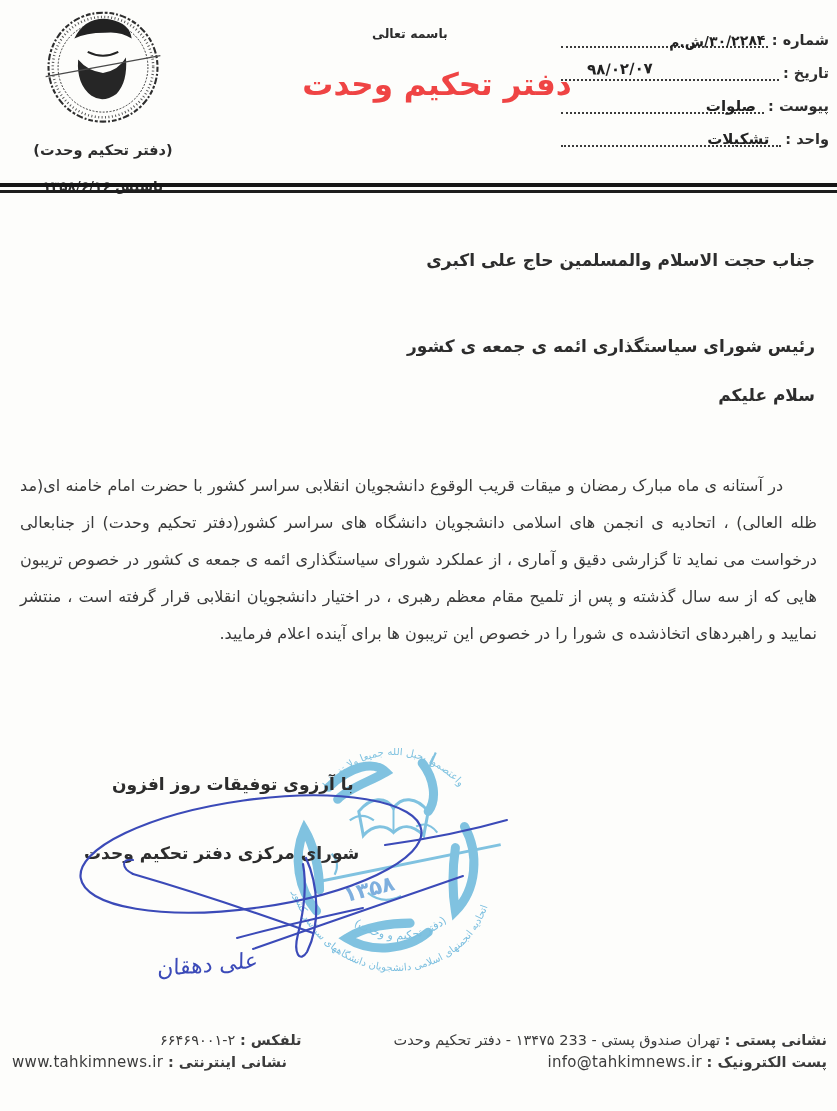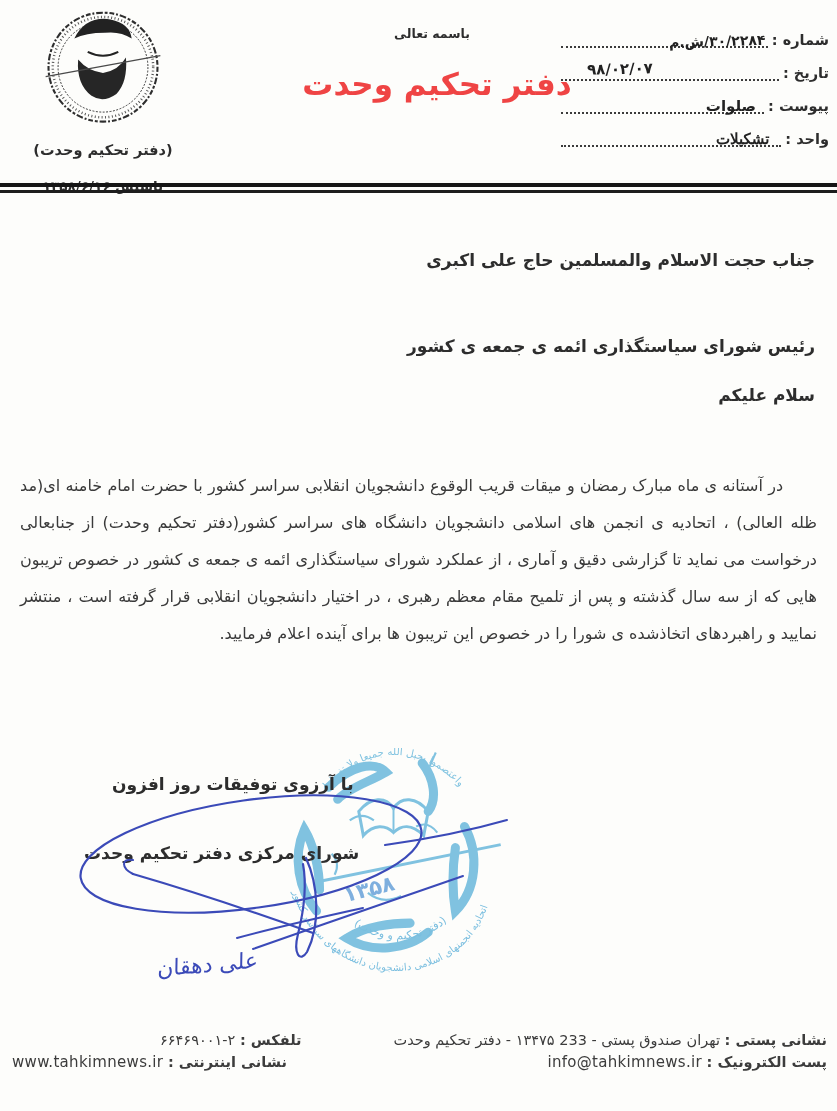--- a/index.html
+++ b/index.html
@@ -6,32 +6,32 @@
   body{
     width:837px;height:1111px;position:relative;overflow:hidden;
     background:#fdfdfb;color:#2d2d2d;direction:rtl;
     font-family:"DejaVu Sans", sans-serif;
   }
   .abs{position:absolute;}
   
   .logo-block{left:25px;top:6px;width:156px;text-align:center;}
   .logo-caption{font-size:14.5px;font-weight:bold;margin-top:2px;white-space:nowrap;}
   .established{font-size:13.5px;font-weight:bold;margin-top:20px;white-space:nowrap;}
-  .bismillah{top:26px;left:372px;width:120px;text-align:center;font-size:12.5px;font-weight:600;}
+  .bismillah{top:26px;left:372px;width:120px;text-align:left;font-size:12.5px;font-weight:600;}
   .org-title{top:66px;left:287px;width:300px;text-align:center;font-size:31px;font-weight:bold;color:#ef4444;letter-spacing:.5px;}
   .fields{top:24px;right:8px;width:268px;font-size:14.5px;font-weight:bold;}
   .field-row{display:flex;align-items:flex-end;height:24px;margin-bottom:9px;}
   .field-label{white-space:nowrap;padding-left:4px;}
   .dotline{flex:1;border-bottom:2px dotted #3b3b3b;height:20px;position:relative;}
   .field-value{position:absolute;bottom:-3px;white-space:nowrap;font-weight:bold;color:#222;}
   .hand{display:inline-block;transform:rotate(-1.5deg);letter-spacing:1px;}
   .v-number{right:2px;font-size:14px;}
   .v-date{left:26px;bottom:1px;font-size:15px;}
   .v-attach{right:8px;font-size:15px;margin-left:9px;}
-  .v-unit{right:12px;font-size:15px;font-family:Liberation Serif, serif;}
+  .v-unit{right:12px;font-size:15px;}
   
   .rule{top:183px;left:0;right:0;height:3px;border-top:4px solid #161616;border-bottom:3px solid #1d1d1d;}
   
   .addr1{top:250px;right:22px;font-size:17px;font-weight:bold;white-space:nowrap;}
   .addr2{top:336px;right:22px;font-size:17px;font-weight:bold;white-space:nowrap;}
   .salam{top:385px;right:22px;font-size:17px;font-weight:bold;margin-left:41px;}
   .body-par{top:467px;right:20px;left:20px;font-size:16px;line-height:37px;
     text-align:justify;text-indent:34px;color:#3a3a3a;margin:0;}
   
   .stamp-svg{left:276px;top:748px;width:232px;height:234px;z-index:1;opacity:.92;}

